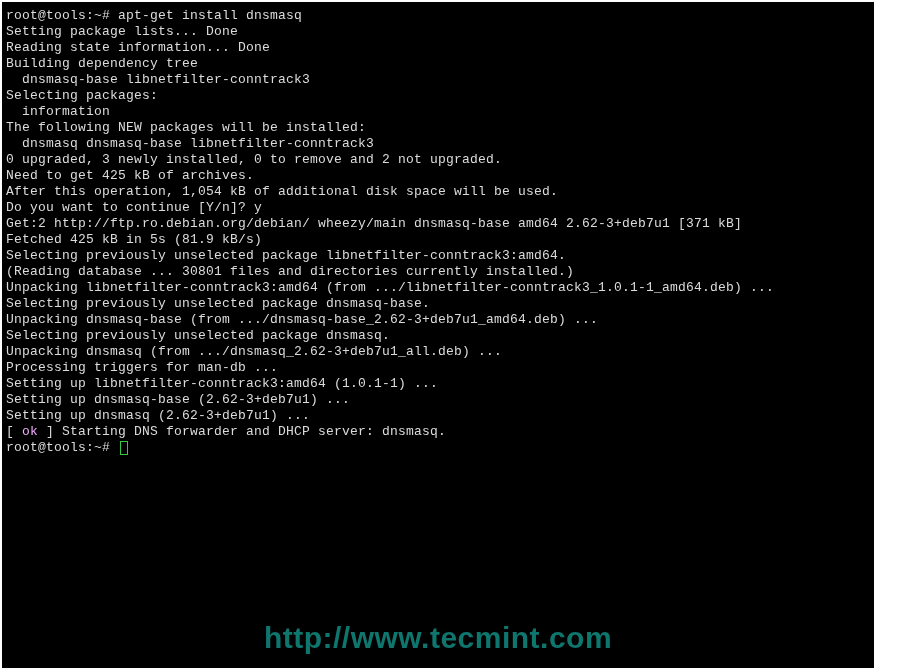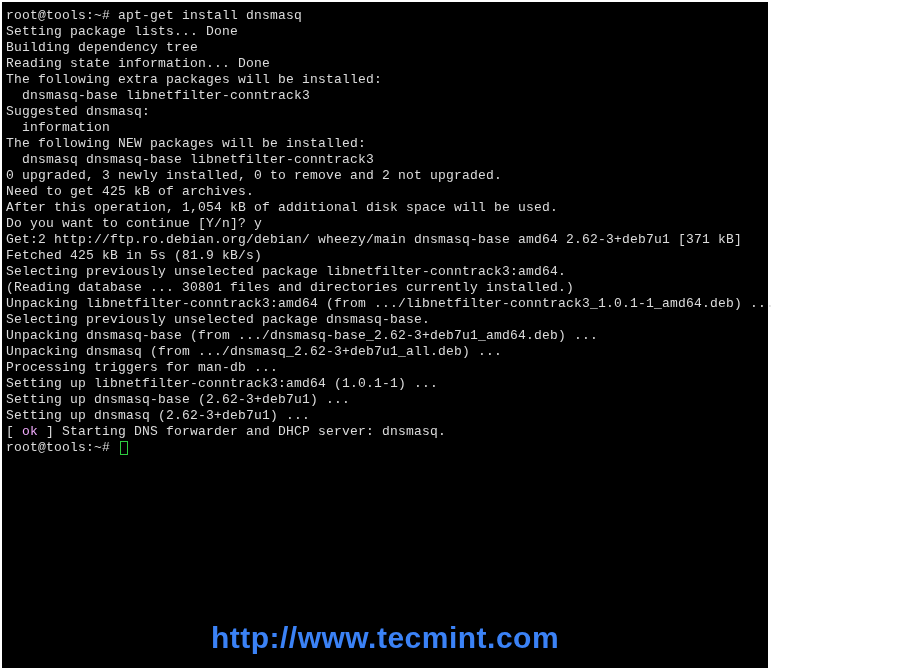--- a/index.html
+++ b/index.html
@@ -9,21 +9,21 @@
     }
     body {
       background: #fff;
       width: 908px;
       height: 672px;
       overflow: hidden;
       position: relative;
     }
     .terminal {
       background: #000;
-      width: 766px;
+      width: 872px;
       height: 666px;
       margin: 2px;
       font-family: "Courier New", Courier, monospace;
       font-size: 13px;
       line-height: 16px;
       color: #dcdcdc;
       padding: 6px 4px;
       position: relative;
       letter-spacing: 0.2px;
     }
@@ -43,53 +43,53 @@
       border: 1px solid #2ecc40;
       vertical-align: text-bottom;
       margin-left: 2px;
     }
     .watermark {
       position: absolute;
       bottom: 22px;
       left: 0;
       width: 100%;
       text-align: center;
-      color: #3b82f6;
+      color: #0f766e;
       font-family: Arial, Helvetica, sans-serif;
       font-size: 30px;
       font-weight: bold;
       letter-spacing: 0.5px;
     }
   </style>
 </head>
 <body>
 
 <div class="terminal">
   <div id="terminal-content">
       <div class="line"><span class="prompt">root@tools:~#</span><span> apt-get install dnsmasq</span></div>
       <div class="line">Setting package lists... Done</div>
+      <div class="line">Reading state information... Done</div>
       <div class="line">Building dependency tree</div>
-      <div class="line">Reading state information... Done</div>
-      <div class="line">The following extra packages will be installed:</div>
       <div class="line">  dnsmasq-base libnetfilter-conntrack3</div>
-      <div class="line">Suggested dnsmasq:</div>
+      <div class="line">Selecting packages:</div>
       <div class="line">  information</div>
       <div class="line">The following NEW packages will be installed:</div>
       <div class="line">  dnsmasq dnsmasq-base libnetfilter-conntrack3</div>
       <div class="line">0 upgraded, 3 newly installed, 0 to remove and 2 not upgraded.</div>
       <div class="line">Need to get 425 kB of archives.</div>
       <div class="line">After this operation, 1,054 kB of additional disk space will be used.</div>
       <div class="line">Do you want to continue [Y/n]? y</div>
       <div class="line">Get:2 http://ftp.ro.debian.org/debian/ wheezy/main dnsmasq-base amd64 2.62-3+deb7u1 [371 kB]</div>
       <div class="line">Fetched 425 kB in 5s (81.9 kB/s)</div>
       <div class="line">Selecting previously unselected package libnetfilter-conntrack3:amd64.</div>
       <div class="line">(Reading database ... 30801 files and directories currently installed.)</div>
       <div class="line">Unpacking libnetfilter-conntrack3:amd64 (from .../libnetfilter-conntrack3_1.0.1-1_amd64.deb) ...</div>
       <div class="line">Selecting previously unselected package dnsmasq-base.</div>
       <div class="line">Unpacking dnsmasq-base (from .../dnsmasq-base_2.62-3+deb7u1_amd64.deb) ...</div>
+      <div class="line">Selecting previously unselected package dnsmasq.</div>
       <div class="line">Unpacking dnsmasq (from .../dnsmasq_2.62-3+deb7u1_all.deb) ...</div>
       <div class="line">Processing triggers for man-db ...</div>
       <div class="line">Setting up libnetfilter-conntrack3:amd64 (1.0.1-1) ...</div>
       <div class="line">Setting up dnsmasq-base (2.62-3+deb7u1) ...</div>
       <div class="line">Setting up dnsmasq (2.62-3+deb7u1) ...</div>
       <div class="line"><span>[ </span><span class="ok">ok</span><span> ] Starting DNS forwarder and DHCP server: dnsmasq.</span></div>
       <div class="line"><span class="prompt">root@tools:~#</span><span> </span><span class="cursor"></span></div>
     </div>
   <div class="watermark">http://www.tecmint.com</div>
 </div>

